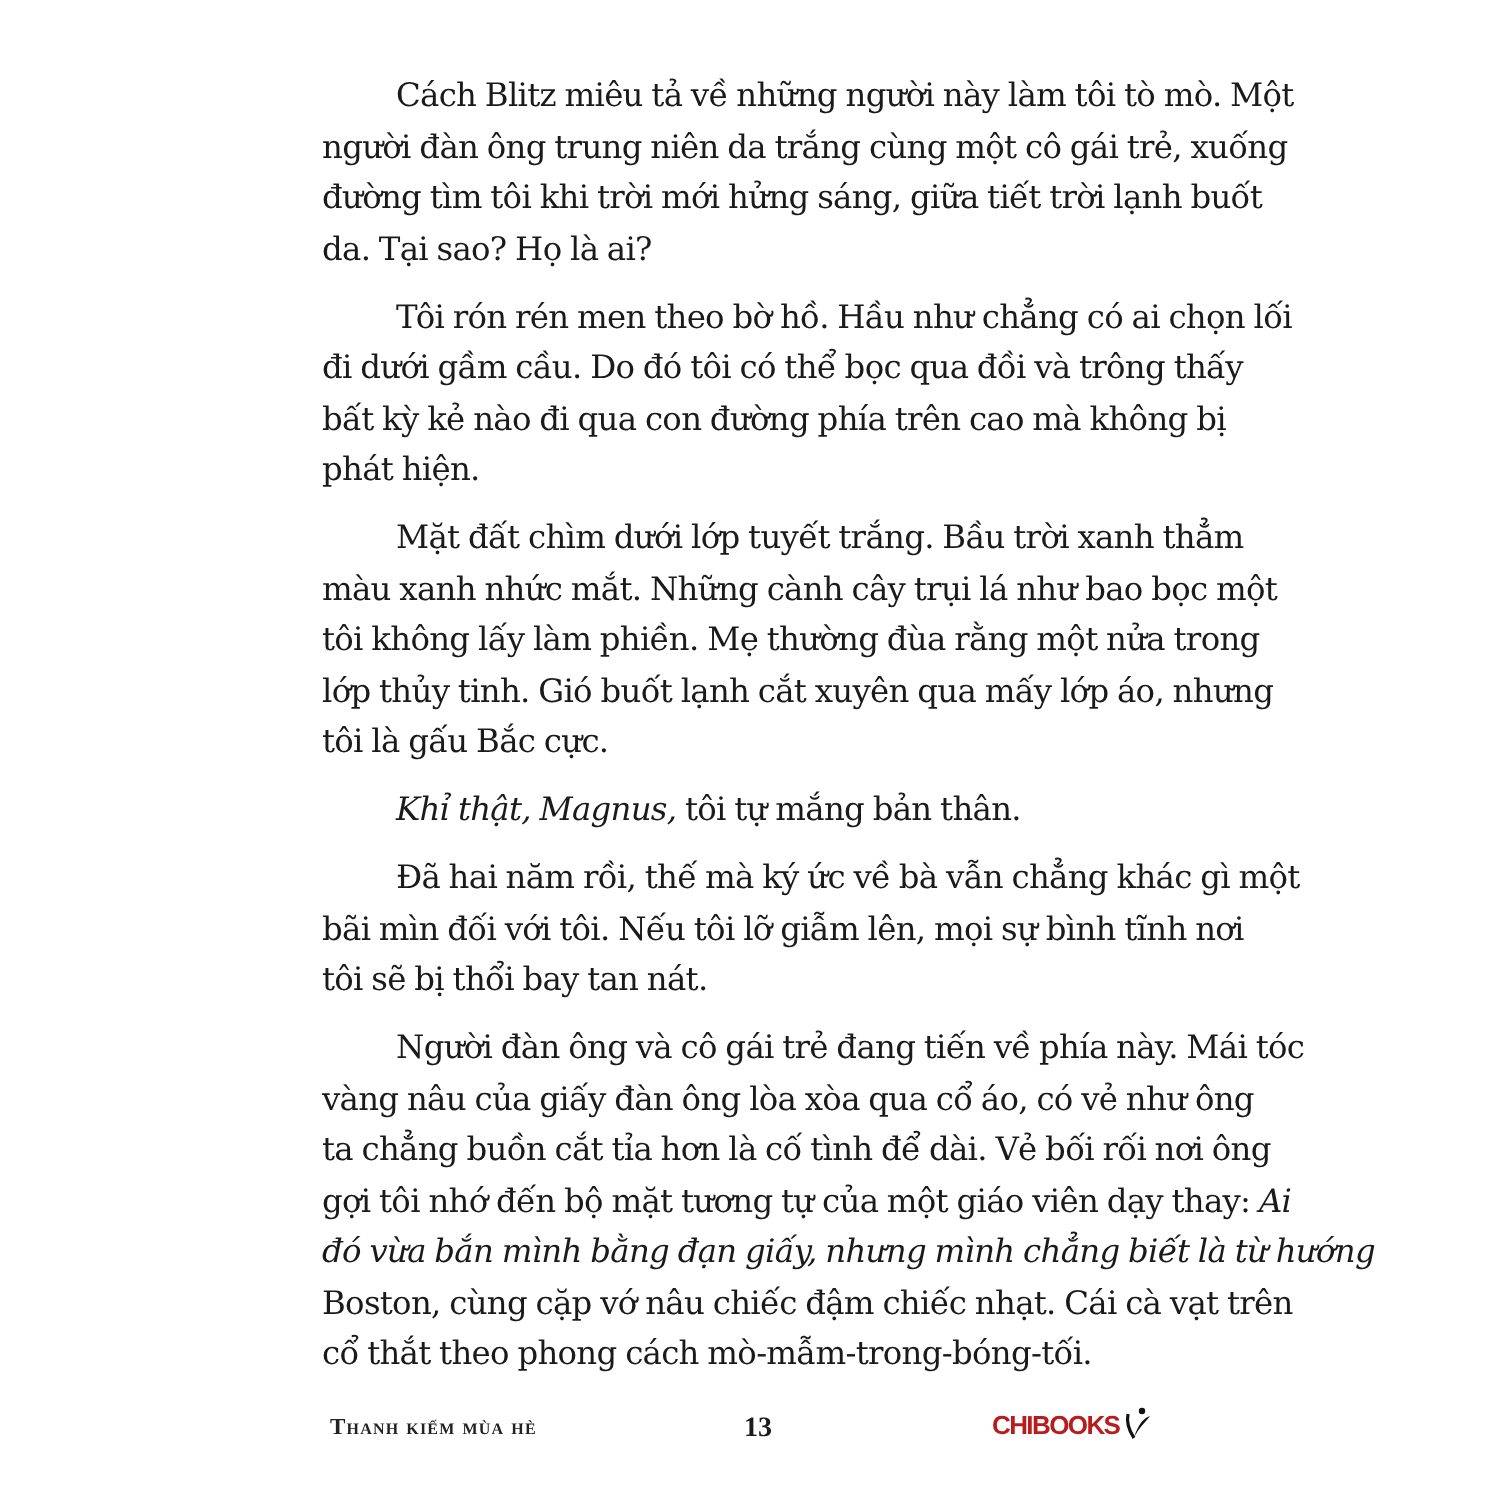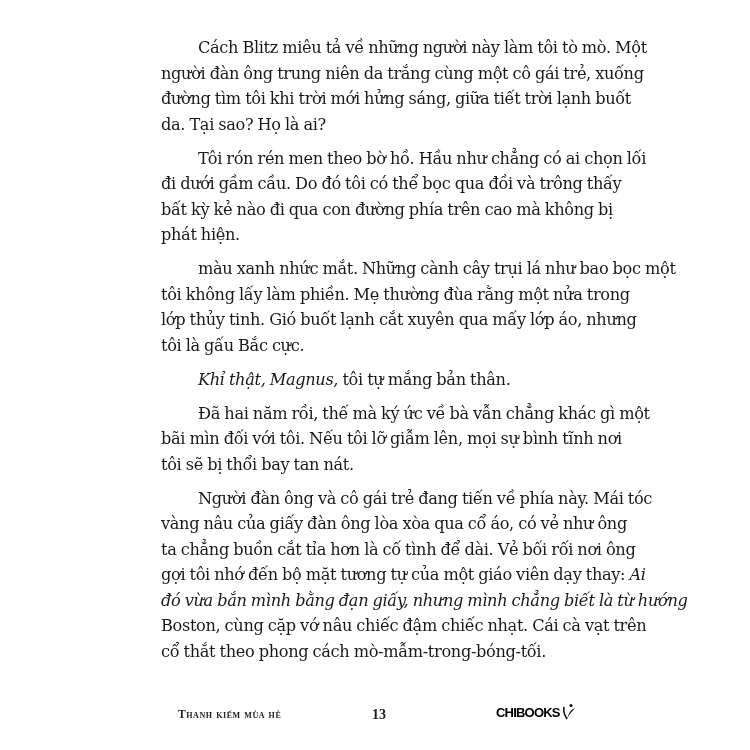--- a/index.html
+++ b/index.html
@@ -55,21 +55,21 @@
       position: absolute;
       top: 704px;
       left: 161px;
       width: 420px;
       height: 24px;
       font-family: "Liberation Serif", "DejaVu Serif", serif;
       color: #1a1a1a;
     }
     .footer-title {
       position: absolute;
-      left: 17px;
+      left: 4px;
       top: 4px;
       font-size: 11.5px;
       font-variant: small-caps;
       letter-spacing: 0.6px;
       font-weight: bold;
       color: #222;
     }
     .footer-page {
       position: absolute;
       left: 211px;
@@ -82,21 +82,21 @@
       left: 335px;
       top: -1px;
       display: flex;
       align-items: center;
     }
     .logo-text {
       font-family: "Liberation Sans", "DejaVu Sans", sans-serif;
       font-weight: bold;
       font-size: 13px;
       letter-spacing: -0.8px;
-      color: #000000;
+      color: #b91c1c;
     }
     .logo-leaf {
       width: 16px;
       height: 18px;
       margin-left: 1px;
     }
   </style>
 </head>
 <body>
 
@@ -123,20 +123,23 @@
         <span class="line-inner"><span>đi dưới gầm cầu. Do đó tôi có thể bọc qua đồi và trông thấy</span></span>
       </span>
       <span class="line">
         <span class="line-inner"><span>bất kỳ kẻ nào đi qua con đường phía trên cao mà không bị</span></span>
       </span>
       <span class="line last">
         <span class="line-inner"><span>phát hiện.</span></span>
       </span>
     </div>
     <div class="para">
+      <span class="line">
+        <span class="line-inner"><span>Mặt đất chìm dưới lớp tuyết trắng. Bầu trời xanh thẳm</span></span>
+      </span>
       <span class="line">
         <span class="line-inner"><span>màu xanh nhức mắt. Những cành cây trụi lá như bao bọc một</span></span>
       </span>
       <span class="line">
         <span class="line-inner"><span>tôi không lấy làm phiền. Mẹ thường đùa rằng một nửa trong</span></span>
       </span>
       <span class="line">
         <span class="line-inner"><span>lớp thủy tinh. Gió buốt lạnh cắt xuyên qua mấy lớp áo, nhưng</span></span>
       </span>
       <span class="line last">

